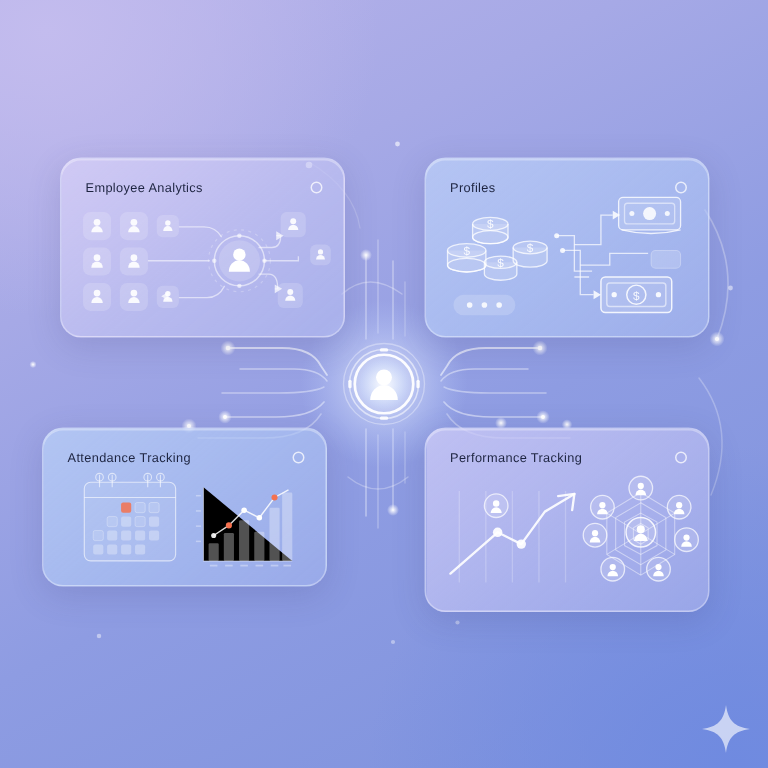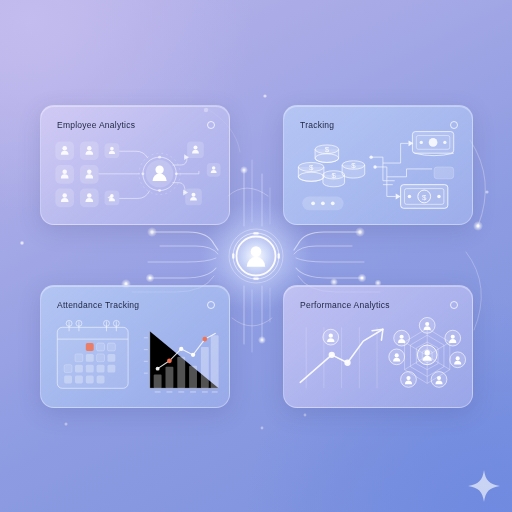--- a/index.html
+++ b/index.html
@@ -39,21 +39,21 @@
 
   #card-employee {
     left:40px; top:105px; width:190px; height:120px;
     background:linear-gradient(140deg, rgba(213,206,246,0.80) 0%, rgba(196,196,243,0.66) 50%, rgba(178,186,240,0.58) 100%);
   }
   #card-payroll {
     left:283px; top:105px; width:190px; height:120px;
     background:linear-gradient(140deg, rgba(186,205,247,0.78) 0%, rgba(176,198,245,0.66) 55%, rgba(168,186,240,0.58) 100%);
   }
   #card-attendance {
-    left:40px; top:285px; width:190px; height:123px;
+    left:28px; top:285px; width:190px; height:106px;
     background:linear-gradient(140deg, rgba(183,205,246,0.80) 0%, rgba(172,195,243,0.66) 55%, rgba(163,180,238,0.58) 100%);
   }
   #card-performance {
     left:283px; top:285px; width:190px; height:123px;
     background:linear-gradient(140deg, rgba(203,201,246,0.80) 0%, rgba(190,192,243,0.66) 55%, rgba(176,182,238,0.58) 100%);
   }
 
   #hub {
     position:absolute; left:228px; top:228px; width:56px; height:56px;
   }
@@ -311,21 +311,21 @@
         <path d="M104 72 H124 V64 H150"></path>
         <path d="M100 80 H110"></path>
       </g>
       <g fill="#ffffff" fill-opacity="0.85">
         <circle cx="88" cy="52" r="1.7"></circle>
           <circle cx="92" cy="62" r="1.7"></circle>
         <path d="M126 35 l5 3 l-5 3 z"></path>
         <path d="M113 89 l5 3 l-5 3 z"></path>
       </g>
     </svg>
-    <div class="card-title">Tracking</div>
+    <div class="card-title">Profiles</div>
     <div class="corner-dot"></div>
   </div>
 
   <div class="card" id="card-attendance">
     <svg class="card-art" viewBox="0 0 190 123">
 
       <g stroke="#ffffff" stroke-opacity="0.6" fill="none" stroke-width="0.9">
         <rect x="16" y="42" width="72" height="62" rx="5" fill="#ffffff" fill-opacity="0.08"></rect>
         <path d="M16 54 H88"></path>
         <path d="M28 36 v10 M38 36 v10 M66 36 v10 M76 36 v10"></path>
@@ -463,21 +463,21 @@
             <circle cx="0" cy="-5" r="4.4"></circle>
             <path d="M-7.5 8 A7.5 8 0 0 1 7.5 8 Z"></path>
           </g>
         <circle cx="145" cy="70" r="10" fill="#ffffff" fill-opacity="0.18" stroke="#fff" stroke-opacity="0.85" stroke-width="1"></circle>
         <g transform="translate(145,71) scale(0.62)" fill="#ffffff">
             <circle cx="0" cy="-5" r="4.4"></circle>
             <path d="M-7.5 8 A7.5 8 0 0 1 7.5 8 Z"></path>
           </g>
       </g>
     </svg>
-    <div class="card-title">Performance Analytics</div>
+    <div class="card-title">Performance Tracking</div>
     <div class="corner-dot"></div>
   </div>
 
   <svg id="hub" viewBox="0 0 56 56">
     <defs>
       <radialGradient id="core">
         <stop offset="0%" stop-color="#ffffff" stop-opacity="0.55"></stop>
         <stop offset="70%" stop-color="#cfe0ff" stop-opacity="0.30"></stop>
         <stop offset="100%" stop-color="#b9d0ff" stop-opacity="0.10"></stop>
       </radialGradient>

